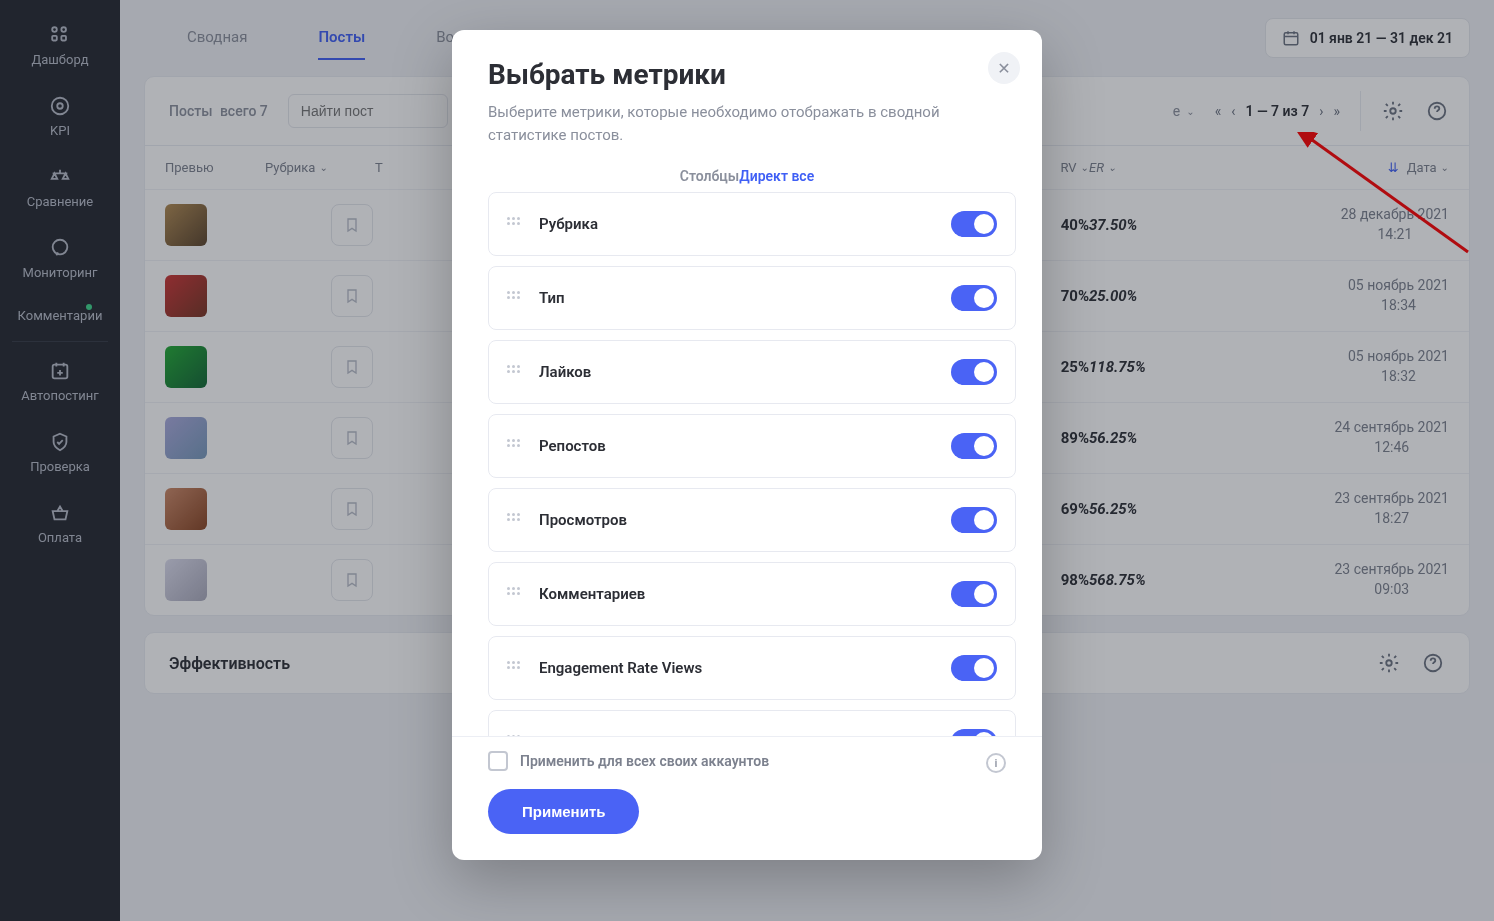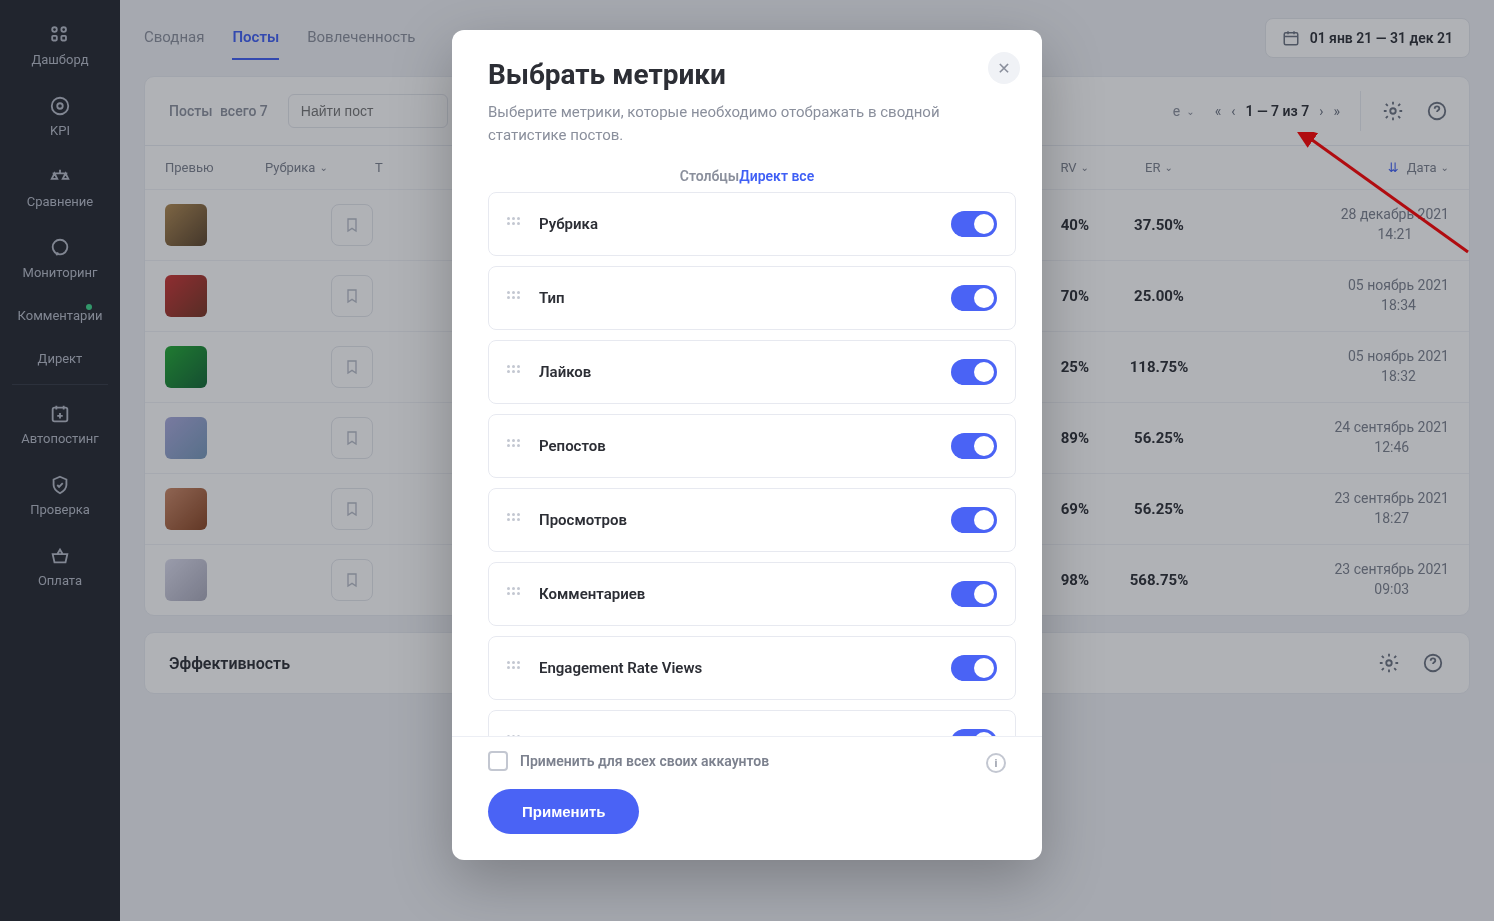--- a/index.html
+++ b/index.html
@@ -9,21 +9,21 @@
   .sidebar { width:120px; background:#24272f; color:#cfd3dc; display:flex; flex-direction:column; align-items:center; padding-top:10px;}
   .side-item { display:flex; flex-direction:column; align-items:center; justify-content:center; width:100%; padding:14px 6px; font-size:13px; color:#b7bcc8; cursor:pointer; position:relative;}
   .side-item .ico { width:22px; height:22px; margin-bottom:6px; display:flex; align-items:center; justify-content:center;}
   .side-item svg { stroke:#b7bcc8; fill:none; }
   .side-item.small-dot::after { content:""; position:absolute; top:10px; right:28px; width:6px; height:6px; background:#3ed68b; border-radius:50%;}
   .side-sep { width:80%; height:1px; background:#353944; margin:4px 0;}
   
   .main { flex:1; background:#f0f2f6; padding:16px 24px 0 24px; display:flex; flex-direction:column; gap:16px;}
   .topbar { display:flex; align-items:center; justify-content:space-between;}
   .tabs { display:flex; gap:28px; font-size:15px; color:#8a8f9c;}
-  .tab { padding:12px 0; cursor:pointer;}
+  .tab { padding:12px 0; cursor:pointer;margin-left:43px;}
   .tab.active { color:#3f5ff5; border-bottom:2px solid #3f5ff5; font-weight:600;}
   .date-btn { background:#fff; border:1px solid #e4e6ec; border-radius:8px; padding:10px 16px; display:flex; align-items:center; gap:10px; font-size:14px; color:#2c2e35; font-weight:600;}
   .date-btn svg{stroke:#6b7280;}
   
   .card { background:#fff; border:1px solid #e9ebf1; border-radius:10px; }
   .toolbar { display:flex; align-items:center; justify-content:space-between; padding:14px 20px;}
   .toolbar-left { display:flex; align-items:center; gap:20px;}
   .posts-count { font-size:14px; font-weight:600;}
   .posts-count span{ color:#8a8f9c; font-weight:500; margin-left:4px;}
   .search-input { border:1px solid #e4e6ec; border-radius:6px; padding:8px 12px; font-size:14px; width:160px; color:#a16207;}
@@ -35,21 +35,21 @@
   .sep-v{width:1px; height:40px; background:#e9ebf1;}
   .icon-btn{ width:24px; height:24px; display:flex; align-items:center; justify-content:center; cursor:pointer;}
   
   .table-head{ display:flex; padding:14px 20px; font-size:13px; color:#7c818e; border-top:1px solid #e9ebf1;}
   .col{ display:flex; align-items:center; gap:4px;}
   .c-preview{width:100px;}
   .c-rubric{width:110px;}
   .c-type{width:60px;}
   .gap-fill{flex:1;}
   .c-rv{width:100px; justify-content:flex-end;}
-  .c-er{width:140px; justify-content:center;}
+  .c-er{width:140px; justify-content:flex-start;font-style:italic;}
   .c-date{width:220px; justify-content:flex-end;}
   .chev{font-size:10px;}
   .dbl-chev{color:#3f5ff5; margin-right:4px;}
   .row{ display:flex; align-items:center; padding:14px 20px; border-top:1px solid #f0f2f6;}
   .row .thumb{ width:42px; height:42px; border-radius:6px; background:linear-gradient(135deg,#b08950,#5a432a);}
   .row .thumb.t2{background:linear-gradient(135deg,#c33,#732);}
   .row .thumb.t3{background:linear-gradient(135deg,#2a3,#163);}
   .row .thumb.t4{background:linear-gradient(135deg,#9aa,#556);}
   .row .thumb.t5{background:linear-gradient(135deg,#aad,#79b);}
   .row .thumb.t6{background:linear-gradient(135deg,#c86,#842);}
@@ -129,23 +129,20 @@
           <svg width="22" height="22" viewBox="0 0 24 24" stroke-width="2">
             <circle cx="12" cy="11" r="8"></circle>
             <path d="M8 20l2-3"></path>
           </svg>
         </div>
       <span>Мониторинг</span>
     </div>
     <div class="side-item small-dot">
       <span>Комментарии</span>
     </div>
-    <div class="side-item">
-      <span>Директ</span>
-    </div>
     <div class="side-sep"></div>
     <div class="side-item">
       <div class="ico">
           <svg width="22" height="22" viewBox="0 0 24 24" stroke-width="2">
             <rect x="4" y="5" width="16" height="15" rx="2"></rect>
             <path d="M8 3v4M16 3v4M12 11v6M9 14h6"></path>
           </svg>
         </div>
       <span>Автопостинг</span>
     </div>

